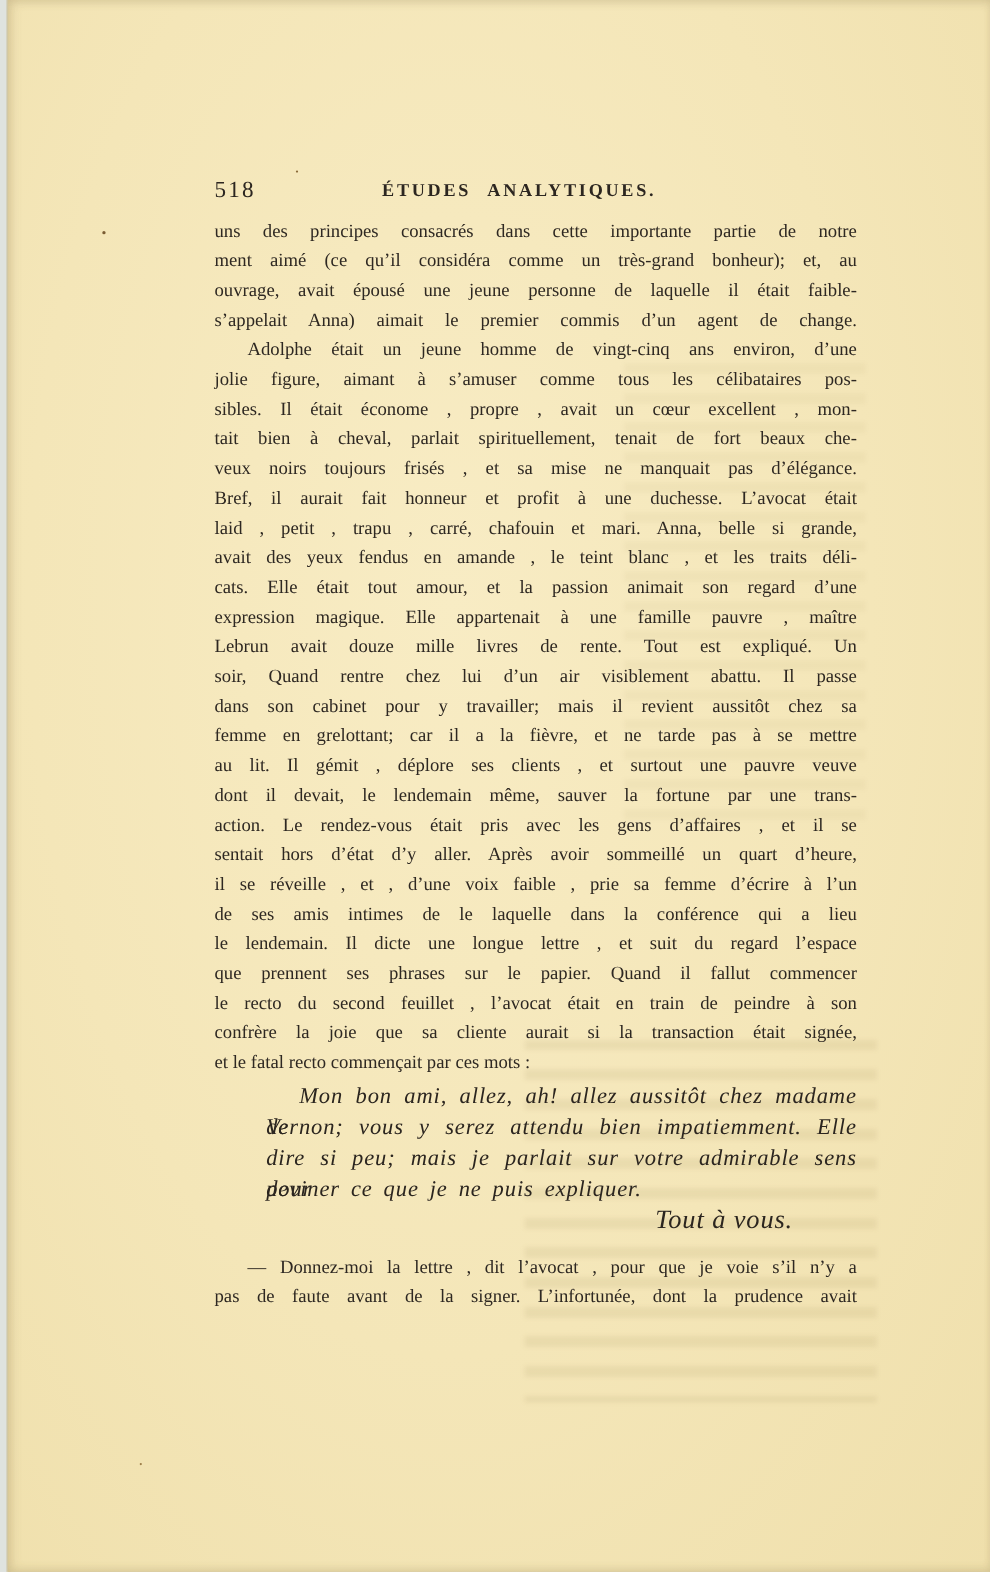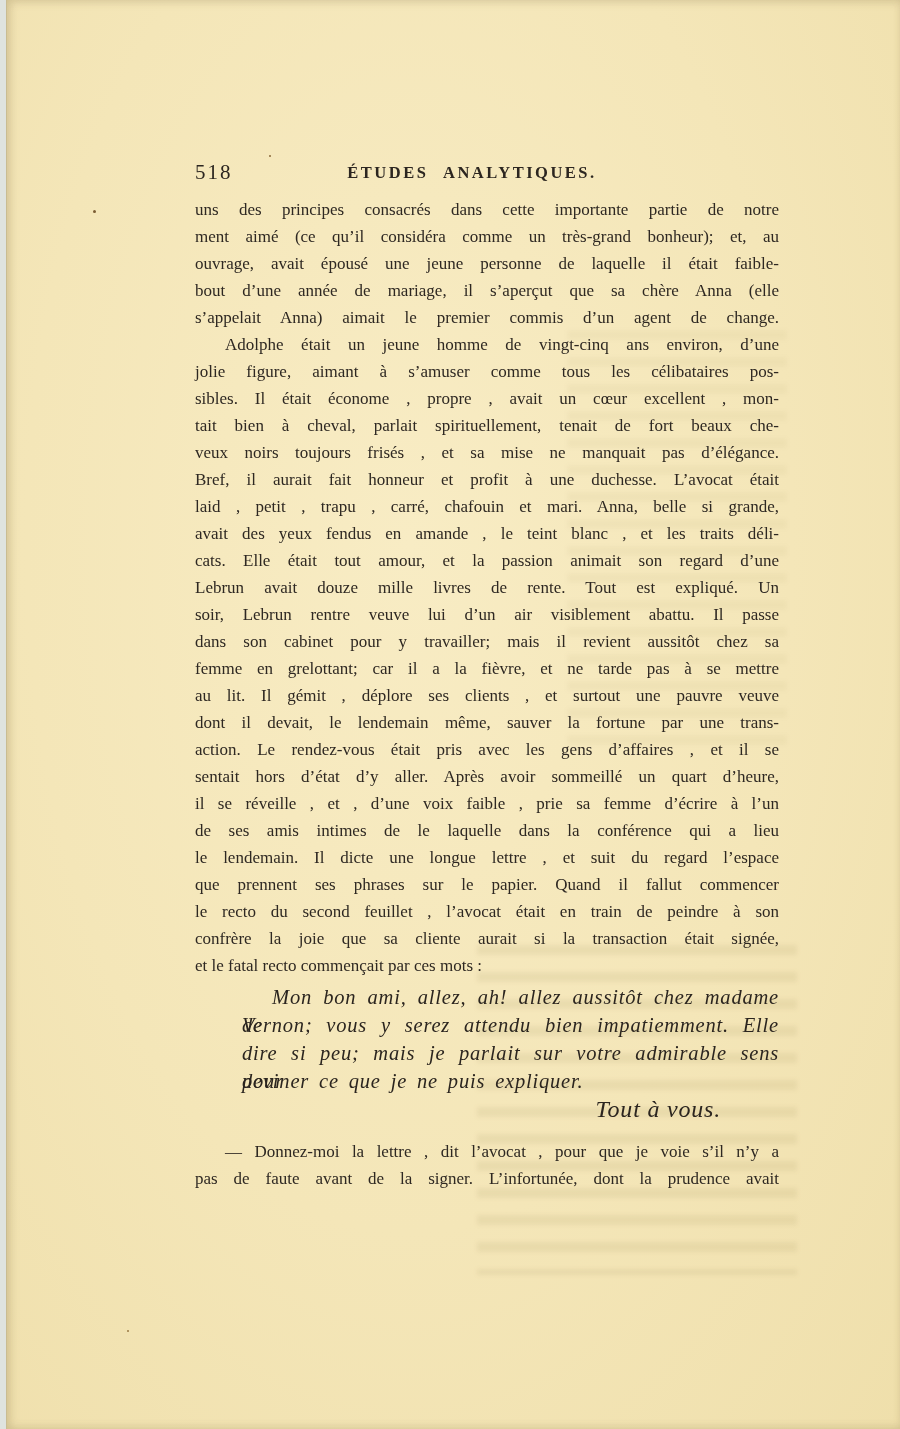--- a/index.html
+++ b/index.html
@@ -84,33 +84,33 @@
     <div class="pagehead">
       <span class="pagenum">518</span>
       <span class="runhead">ÉTUDES ANALYTIQUES.</span>
     </div>
 
     <div class="text-column">
         <div class="block body">
           <div class="line j">uns des principes consacrés dans cette importante partie de notre</div>
           <div class="line j">ment aimé (ce qu’il considéra comme un très-grand bonheur); et, au</div>
           <div class="line j">ouvrage, avait épousé une jeune personne de laquelle il était faible-</div>
-          <div class="line j">bout d’une année de mariage, il s’aperçut que sa chère Anna (elle</div>
           <div class="line j">s’appelait Anna) aimait le premier commis d’un agent de change.</div>
           <div class="line j ind">Adolphe était un jeune homme de vingt-cinq ans environ, d’une</div>
           <div class="line j">jolie figure, aimant à s’amuser comme tous les célibataires pos-</div>
           <div class="line j">sibles. Il était économe , propre , avait un cœur excellent , mon-</div>
           <div class="line j">tait bien à cheval, parlait spirituellement, tenait de fort beaux che-</div>
           <div class="line j">veux noirs toujours frisés , et sa mise ne manquait pas d’élégance.</div>
           <div class="line j">Bref, il aurait fait honneur et profit à une duchesse. L’avocat était</div>
           <div class="line j">laid , petit , trapu , carré, chafouin et mari. Anna, belle si grande,</div>
           <div class="line j">avait des yeux fendus en amande , le teint blanc , et les traits déli-</div>
           <div class="line j">cats. Elle était tout amour, et la passion animait son regard d’une</div>
+          <div class="line j">expression magique. Elle appartenait à une famille pauvre , maître</div>
           <div class="line j">Lebrun avait douze mille livres de rente. Tout est expliqué. Un</div>
-          <div class="line j">soir, Lebrun rentre veuve lui d’un air visiblement abattu. Il passe</div>
+          <div class="line j">soir, Quand rentre chez lui d’un air visiblement abattu. Il passe</div>
           <div class="line j">dans son cabinet pour y travailler; mais il revient aussitôt chez sa</div>
           <div class="line j">femme en grelottant; car il a la fièvre, et ne tarde pas à se mettre</div>
           <div class="line j">au lit. Il gémit , déplore ses clients , et surtout une pauvre veuve</div>
           <div class="line j">dont il devait, le lendemain même, sauver la fortune par une trans-</div>
           <div class="line j">action. Le rendez-vous était pris avec les gens d’affaires , et il se</div>
           <div class="line j">sentait hors d’état d’y aller. Après avoir sommeillé un quart d’heure,</div>
           <div class="line j">il se réveille , et , d’une voix faible , prie sa femme d’écrire à l’un</div>
           <div class="line j">de ses amis intimes de le laquelle dans la conférence qui a lieu</div>
           <div class="line j">le lendemain. Il dicte une longue lettre , et suit du regard l’espace</div>
           <div class="line j">que prennent ses phrases sur le papier. Quand il fallut commencer</div>

